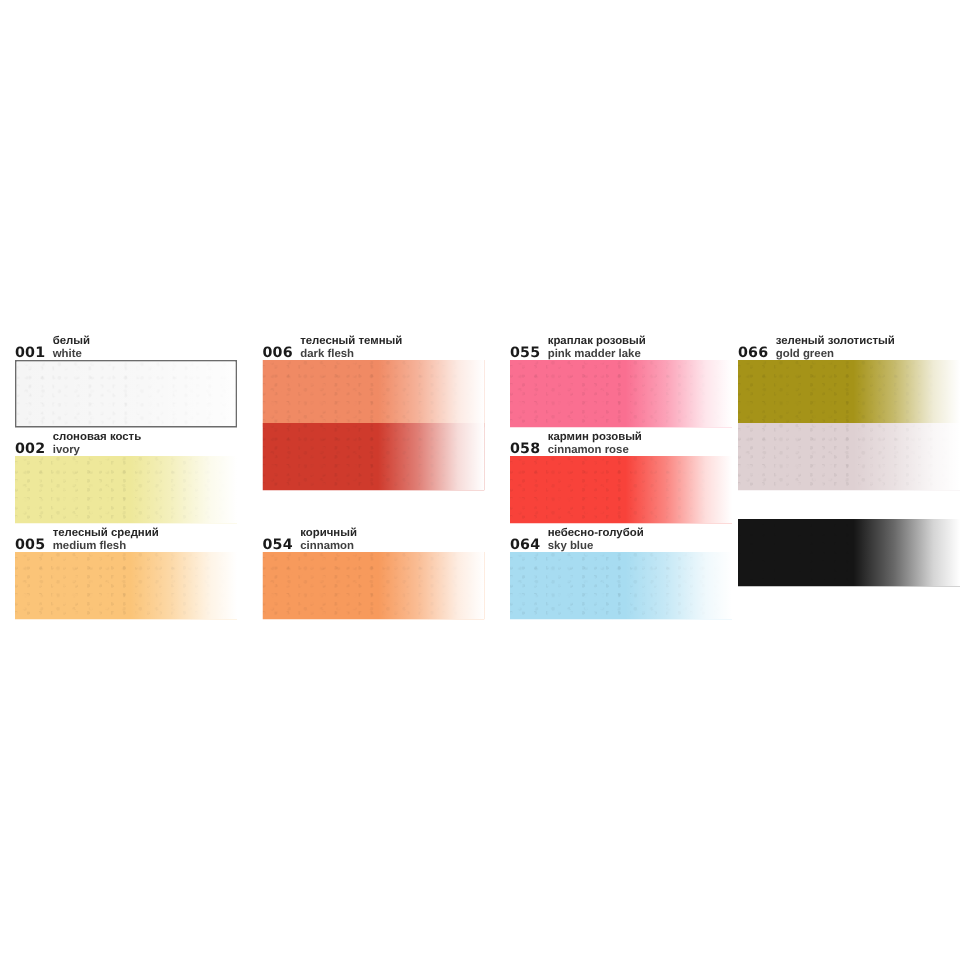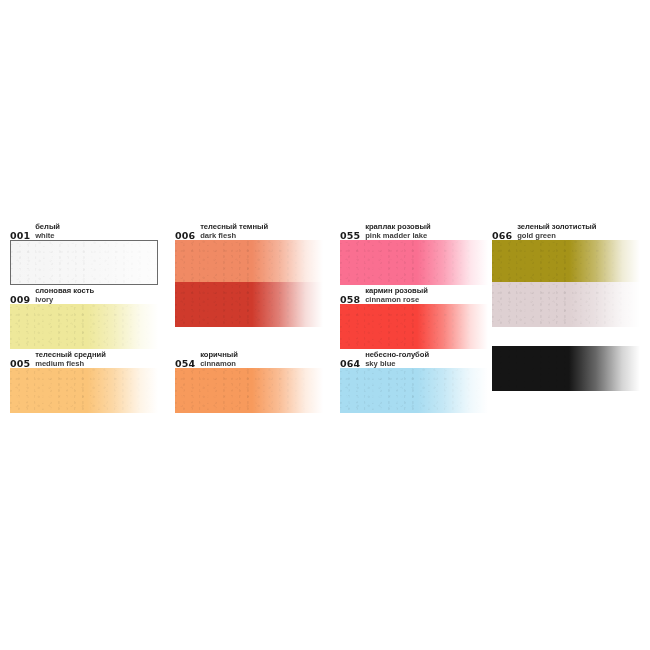--- a/index.html
+++ b/index.html
@@ -153,21 +153,21 @@
           </span>
         </div>
         <div class="swatch">
           <div class="base" style="background: rgb(165, 147, 24);"></div>
           <div class="grain" style="background-image: radial-gradient(circle at 20% 30%, rgba(255, 255, 255, 0.85) 0px, rgba(255, 255, 255, 0.85) 1px, transparent 1.4px), radial-gradient(circle at 70% 65%, rgba(255, 255, 255, 0.7) 0px, rgba(255, 255, 255, 0.7) 1px, transparent 1.4px), radial-gradient(circle at 45% 85%, rgba(255, 255, 255, 0.6) 0px, rgba(255, 255, 255, 0.6) 1px, transparent 1.4px), radial-gradient(circle at 85% 15%, rgba(255, 255, 255, 0.75) 0px, rgba(255, 255, 255, 0.75) 1px, transparent 1.4px), radial-gradient(circle at 10% 75%, rgba(0, 0, 0, 0.1) 0px, rgba(0, 0, 0, 0.1) 1px, transparent 1.5px), radial-gradient(circle at 60% 20%, rgba(0, 0, 0, 0.08) 0px, rgba(0, 0, 0, 0.08) 1px, transparent 1.5px); background-size: 5px 4px, 7px 6px, 6px 5px, 9px 7px, 8px 6px, 11px 9px;"></div>
           <div class="fade" style="background: linear-gradient(90deg, rgba(255, 255, 255, 0) 0%, rgba(255, 255, 255, 0) 52%, rgba(255, 255, 255, 0.35) 70%, rgba(255, 255, 255, 0.82) 88%, rgb(255, 255, 255) 100%);"></div>
         </div>
       </div>
       <div class="cell">
         <div class="cell-label">
-          <span class="code">009</span>
+          <span class="code">002</span>
           <span class="names">
             <span class="name-ru">слоновая кость</span>
             <span class="name-en">ivory</span>
           </span>
         </div>
         <div class="swatch">
           <div class="base" style="background: rgb(238, 232, 154);"></div>
           <div class="grain" style="background-image: radial-gradient(circle at 20% 30%, rgba(255, 255, 255, 0.85) 0px, rgba(255, 255, 255, 0.85) 1px, transparent 1.4px), radial-gradient(circle at 70% 65%, rgba(255, 255, 255, 0.7) 0px, rgba(255, 255, 255, 0.7) 1px, transparent 1.4px), radial-gradient(circle at 45% 85%, rgba(255, 255, 255, 0.6) 0px, rgba(255, 255, 255, 0.6) 1px, transparent 1.4px), radial-gradient(circle at 85% 15%, rgba(255, 255, 255, 0.75) 0px, rgba(255, 255, 255, 0.75) 1px, transparent 1.4px), radial-gradient(circle at 10% 75%, rgba(0, 0, 0, 0.1) 0px, rgba(0, 0, 0, 0.1) 1px, transparent 1.5px), radial-gradient(circle at 60% 20%, rgba(0, 0, 0, 0.08) 0px, rgba(0, 0, 0, 0.08) 1px, transparent 1.5px); background-size: 5px 4px, 7px 6px, 6px 5px, 9px 7px, 8px 6px, 11px 9px;"></div>
           <div class="fade" style="background: linear-gradient(90deg, rgba(255, 255, 255, 0) 0%, rgba(255, 255, 255, 0) 52%, rgba(255, 255, 255, 0.35) 70%, rgba(255, 255, 255, 0.82) 88%, rgb(255, 255, 255) 100%);"></div>
         </div>

